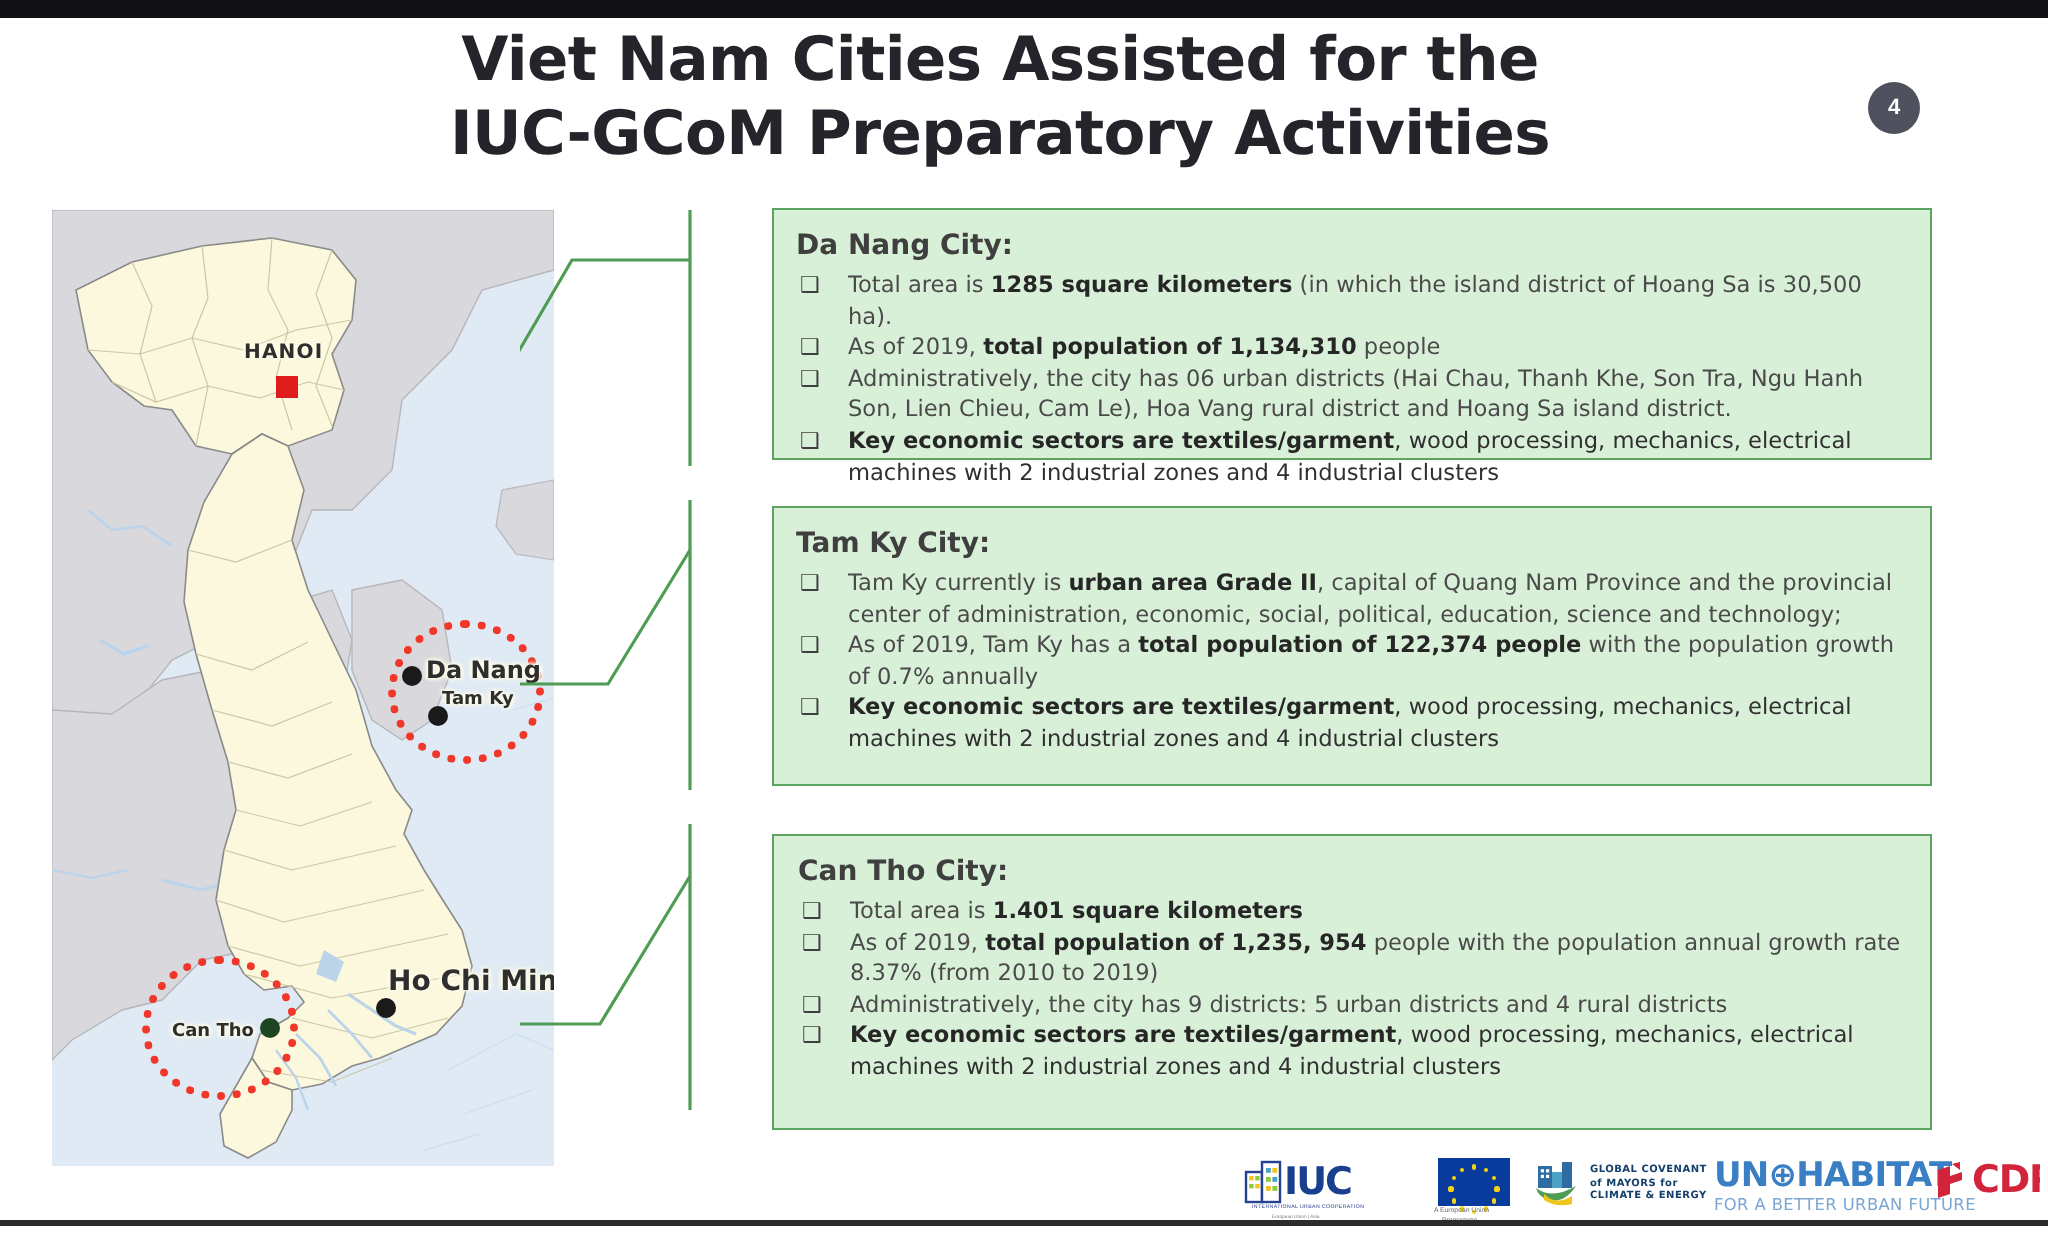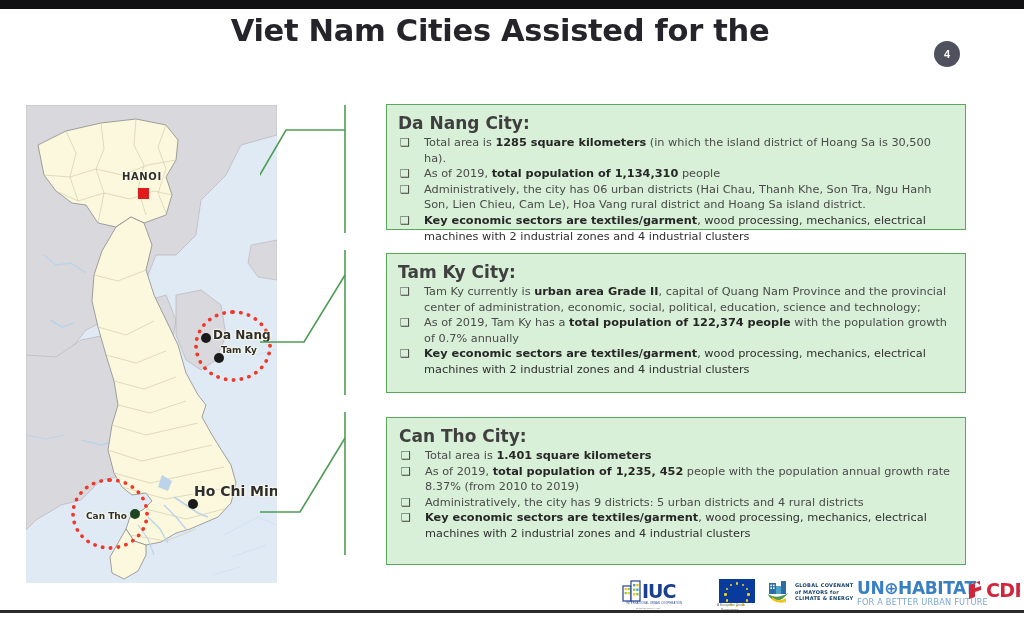--- a/index.html
+++ b/index.html
@@ -81,21 +81,21 @@
     border: 1.4px solid #5ba55e;
     padding: 8px 12px 8px 11px;
   }
   .box-1 { left: 386px; top: 104px;  width: 580px; height: 126px; }
   .box-2 { left: 386px; top: 253px;  width: 580px; height: 140px; }
   .box-3 { left: 386px; top: 417px;  width: 580px; height: 148px; padding-left: 12px; }
 
   .box-title {
     font-family: "DejaVu Sans", sans-serif;
     font-weight: bold;
-    font-size: 17px;
+    font-size: 14px;
     color: #3f3f3f;
     margin-bottom: 2px;
     line-height: 20px;
   }
   .bullets { list-style: none; }
   .bullet {
     position: relative;
     display: flex;
     align-items: flex-start;
     font-family: "DejaVu Sans", sans-serif;
@@ -145,20 +145,21 @@
 </style>
 </head>
 <body>
 
 <div id="slide">
 
   <div class="topbar"></div>
 
   <div class="title-block">
     <div class="title-line">Viet Nam Cities Assisted for the</div>
+    <div class="title-line">IUC-GCoM Preparatory Activities</div>
   </div>
 
   <div class="page-badge">4</div>
 
   <div class="map-frame">
     <svg class="map-svg" viewBox="0 0 251 478">
       <rect x="0" y="0" width="251" height="478" fill="#dfeaf5"></rect>
 
       <path d="M0,0 L251,0 L251,30 L215,40 L200,70 L175,95 L170,130 L150,150
                L130,150 L120,175 L95,185 L80,215 L60,225 L40,250 L20,260 L0,255 Z" fill="#d9d9dd" stroke="#b6b6bb" stroke-width="0.7"></path>
@@ -298,21 +299,21 @@
 
   <div class="box box-3">
     <div class="box-title">Can Tho City:</div>
     <ul class="bullets">
         <li class="bullet">
           <span class="glyph">❑</span>
           <span class="btext"><span>Total area is </span><b>1.401 square kilometers</b></span>
         </li>
         <li class="bullet">
           <span class="glyph">❑</span>
-          <span class="btext"><span>As of 2019, </span><b>total population of 1,235, 452</b><span> people with the population annual growth rate 8.37% (from 2010 to 2019)</span></span>
+          <span class="btext"><span>As of 2019, </span><b>total population of 1,235, 954</b><span> people with the population annual growth rate 8.37% (from 2010 to 2019)</span></span>
         </li>
         <li class="bullet">
           <span class="glyph">❑</span>
           <span class="btext"><span>Administratively, the city has 9 districts: 5 urban districts and 4 rural districts</span></span>
         </li>
         <li class="bullet strong">
           <span class="glyph">❑</span>
           <span class="btext"><b>Key economic sectors are textiles/garment</b><span>, wood processing, mechanics, electrical machines with 2 industrial zones and 4 industrial clusters</span></span>
         </li>
       </ul>

